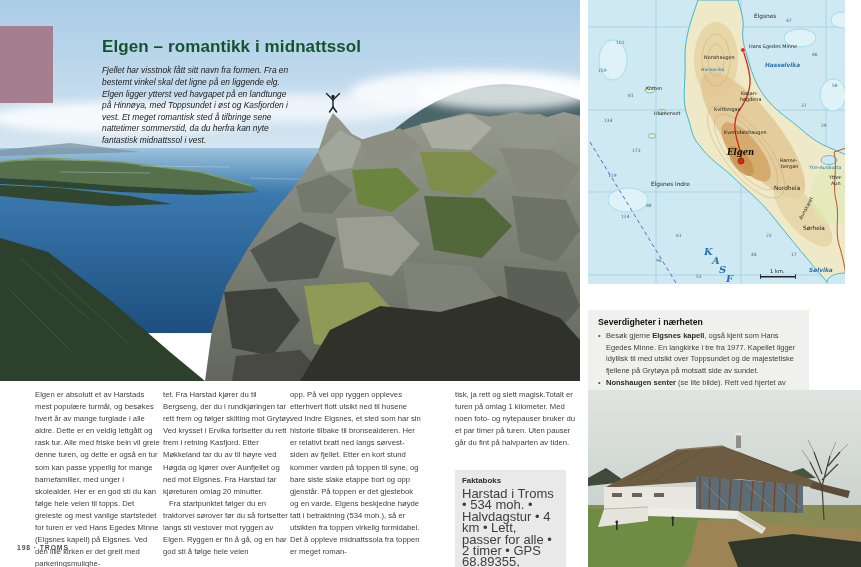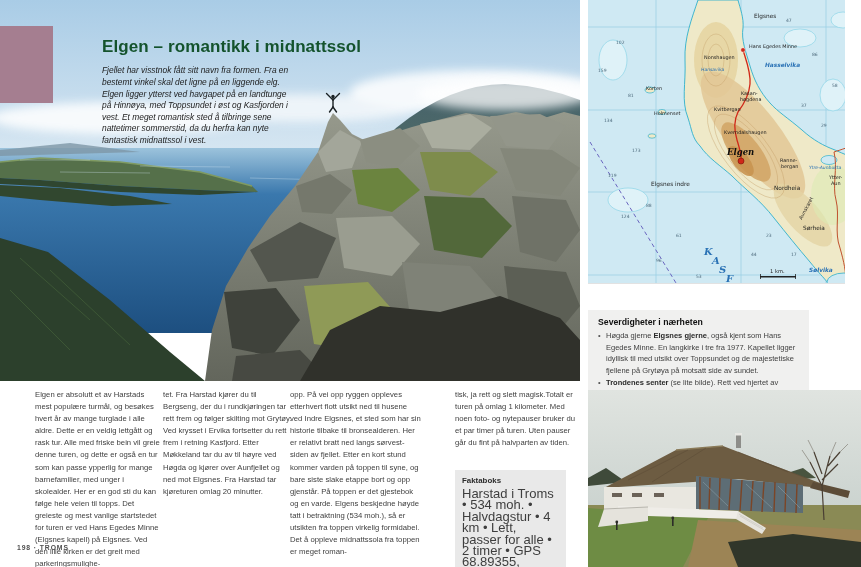--- a/index.html
+++ b/index.html
@@ -153,20 +153,21 @@
 
   <div class="accent-square"></div>
   <h1 class="article-title">Elgen – romantikk i midnattssol</h1>
   <p class="article-intro">Fjellet har visstnok fått sitt navn fra formen. Fra en bestemt vinkel skal det ligne på en liggende elg. Elgen ligger ytterst ved havgapet på en landtunge på Hinnøya, med Toppsundet i øst og Kasfjorden i vest. Et meget romantisk sted å tilbringe sene nattetimer sommerstid, da du herfra kan nyte fantastisk midnattssol i vest.</p>
 
   <div class="bodycol col1">
     <p>Elgen er absolutt et av Harstads mest populære turmål, og besøkes hvert år av mange turglade i alle aldre. Dette er en veldig lettgått og rask tur. Alle med friske bein vil greie denne turen, og dette er også en tur som kan passe ypperlig for mange barnefamilier, med unger i skolealder. Her er en god sti du kan følge hele veien til topps. Det greieste og mest vanlige startstedet for turen er ved Hans Egedes Minne (Elgsnes kapell) på Elgsnes. Ved den lille kirken er det greit med parkeringsmulighe-</p>
   </div>
   <div class="bodycol col2">
     <p>tet. Fra Harstad kjører du til Bergseng, der du i rundkjøringen tar rett frem og følger skilting mot Grytøy. Ved krysset i Ervika fortsetter du rett frem i retning Kasfjord. Etter Møkkeland tar du av til høyre ved Høgda og kjører over Aunfjellet og ned mot Elgsnes. Fra Harstad tar kjøreturen omlag 20 minutter.</p>
+    <p class="indent">Fra startpunktet følger du en traktorvei sørover før du så fortsetter langs sti vestover mot ryggen av Elgen. Ryggen er fin å gå, og en har god sti å følge hele veien</p>
   </div>
   <div class="bodycol col3">
     <p>opp. På vei opp ryggen oppleves etterhvert flott utsikt ned til husene ved Indre Elgsnes, et sted som har sin historie tilbake til bronsealderen. Her er relativt bratt ned langs sørvest-siden av fjellet. Etter en kort stund kommer varden på toppen til syne, og bare siste slake etappe bort og opp gjenstår. På toppen er det gjestebok og en varde. Elgens beskjedne høyde tatt i betraktning (534 moh.), så er utsikten fra toppen virkelig formidabel. Det å oppleve midnattssola fra toppen er meget roman-</p>
   </div>
   <div class="bodycol col4">
     <p>tisk, ja rett og slett magisk.Totalt er turen på omlag 1 kilometer. Med noen foto- og nytepauser bruker du et par timer på turen. Uten pauser går du fint på halvparten av tiden.</p>
   </div>
 
   <div class="faktaboks">
     <p class="faktaboks-title">Faktaboks</p>
@@ -288,24 +289,24 @@
         <span class="depth" style="left: 178px; top: 233px;">23</span>
         <span class="depth" style="left: 163px; top: 252px;">44</span>
         <span class="depth" style="left: 203px; top: 252px;">17</span>
       </div>
   </div>
 
   <div class="sights">
     <h3 class="sights-heading">Severdigheter i nærheten</h3>
     <ul>
       <li>
-        <span class="bullet">•</span><span>Høgda gjerne </span><b>Elgsnes gjerne</b><span>, også kjent som Hans Egedes Minne. En langkirke i tre fra 1977. Kapellet ligger idyllisk til med utsikt over Toppsundet og de majestetiske fjellene på Grytøya på motsatt side av sundet.</span>
+        <span class="bullet">•</span><span>Besøk gjerne </span><b>Elgsnes kapell</b><span>, også kjent som Hans Egedes Minne. En langkirke i tre fra 1977. Kapellet ligger idyllisk til med utsikt over Toppsundet og de majestetiske fjellene på Grytøya på motsatt side av sundet.</span>
       </li>
       <li>
-        <span class="bullet">•</span><span></span><b>Trondenes senter</b><span> (se lite bilde). Rett ved hjertet av Harstad finner du Trondenes historiske senter - et moderne museum som forteller historien om Harstad og nærliggende områder fra steinalderen helt til i dag.</span>
+        <span class="bullet">•</span><span></span><b>Nonshaugen senter</b><span> (se lite bilde). Rett ved hjertet av Harstad finner du Trondenes historiske senter - et moderne museum som forteller historien om Harstad og nærliggende områder fra steinalderen helt til i dag.</span>
       </li>
     </ul>
   </div>
 
   <svg class="photo-secondary" viewBox="0 0 273 177" preserveAspectRatio="none">
     <defs>
       <linearGradient id="sky2" x1="0" y1="0" x2="0" y2="1">
         <stop offset="0" stop-color="#e0e4e0"></stop>
           <stop offset="1" stop-color="#cbd3cf"></stop>
       </linearGradient>

